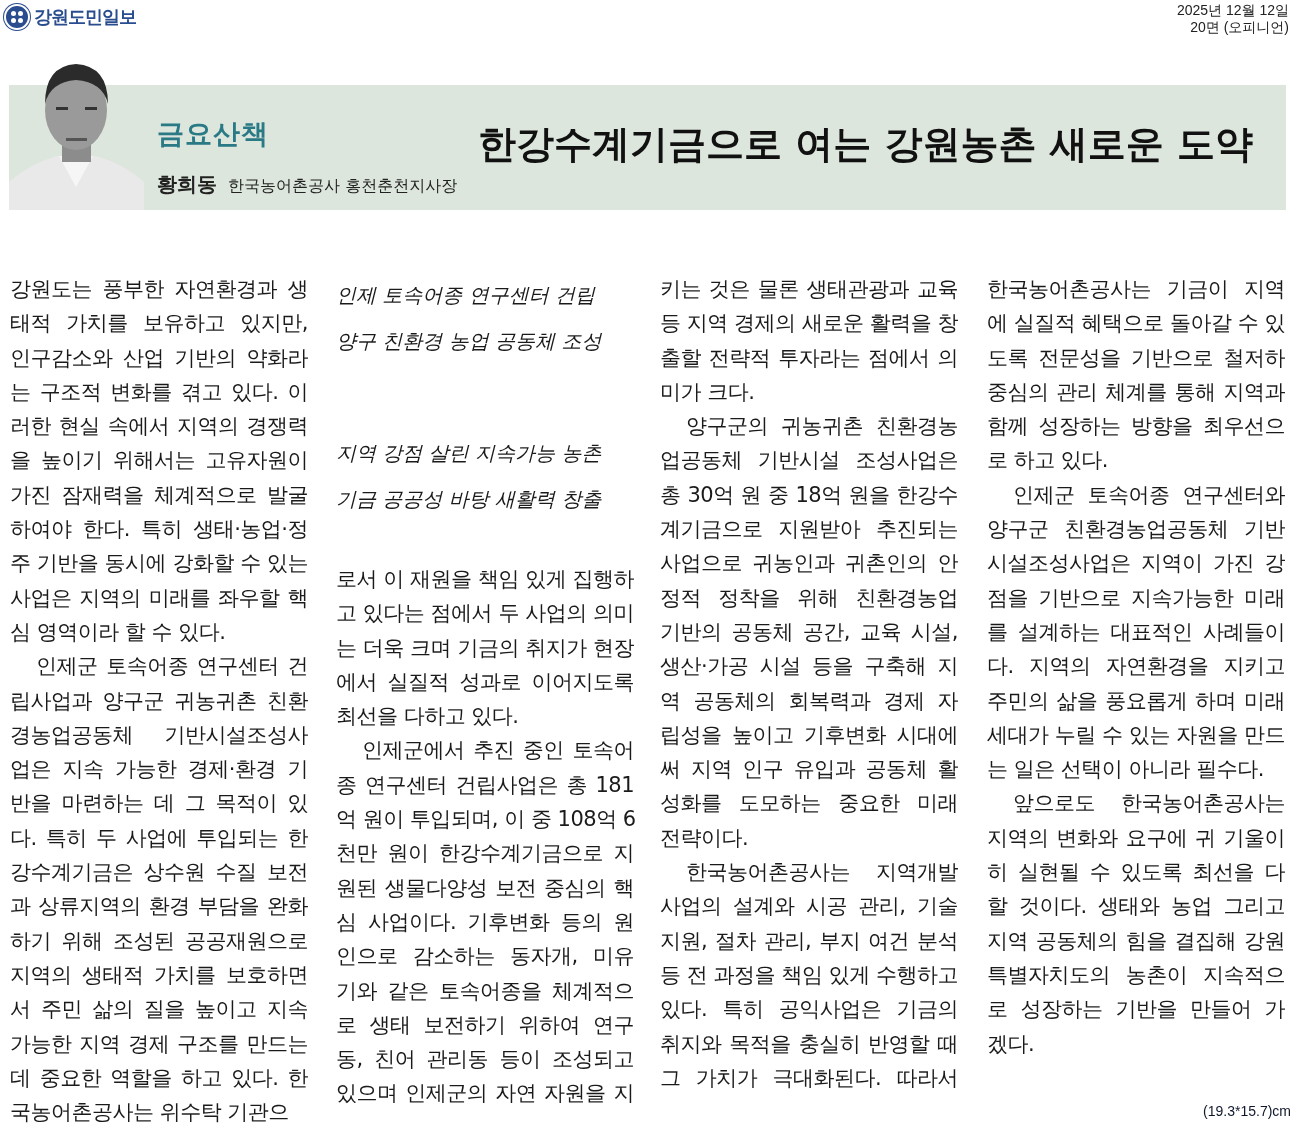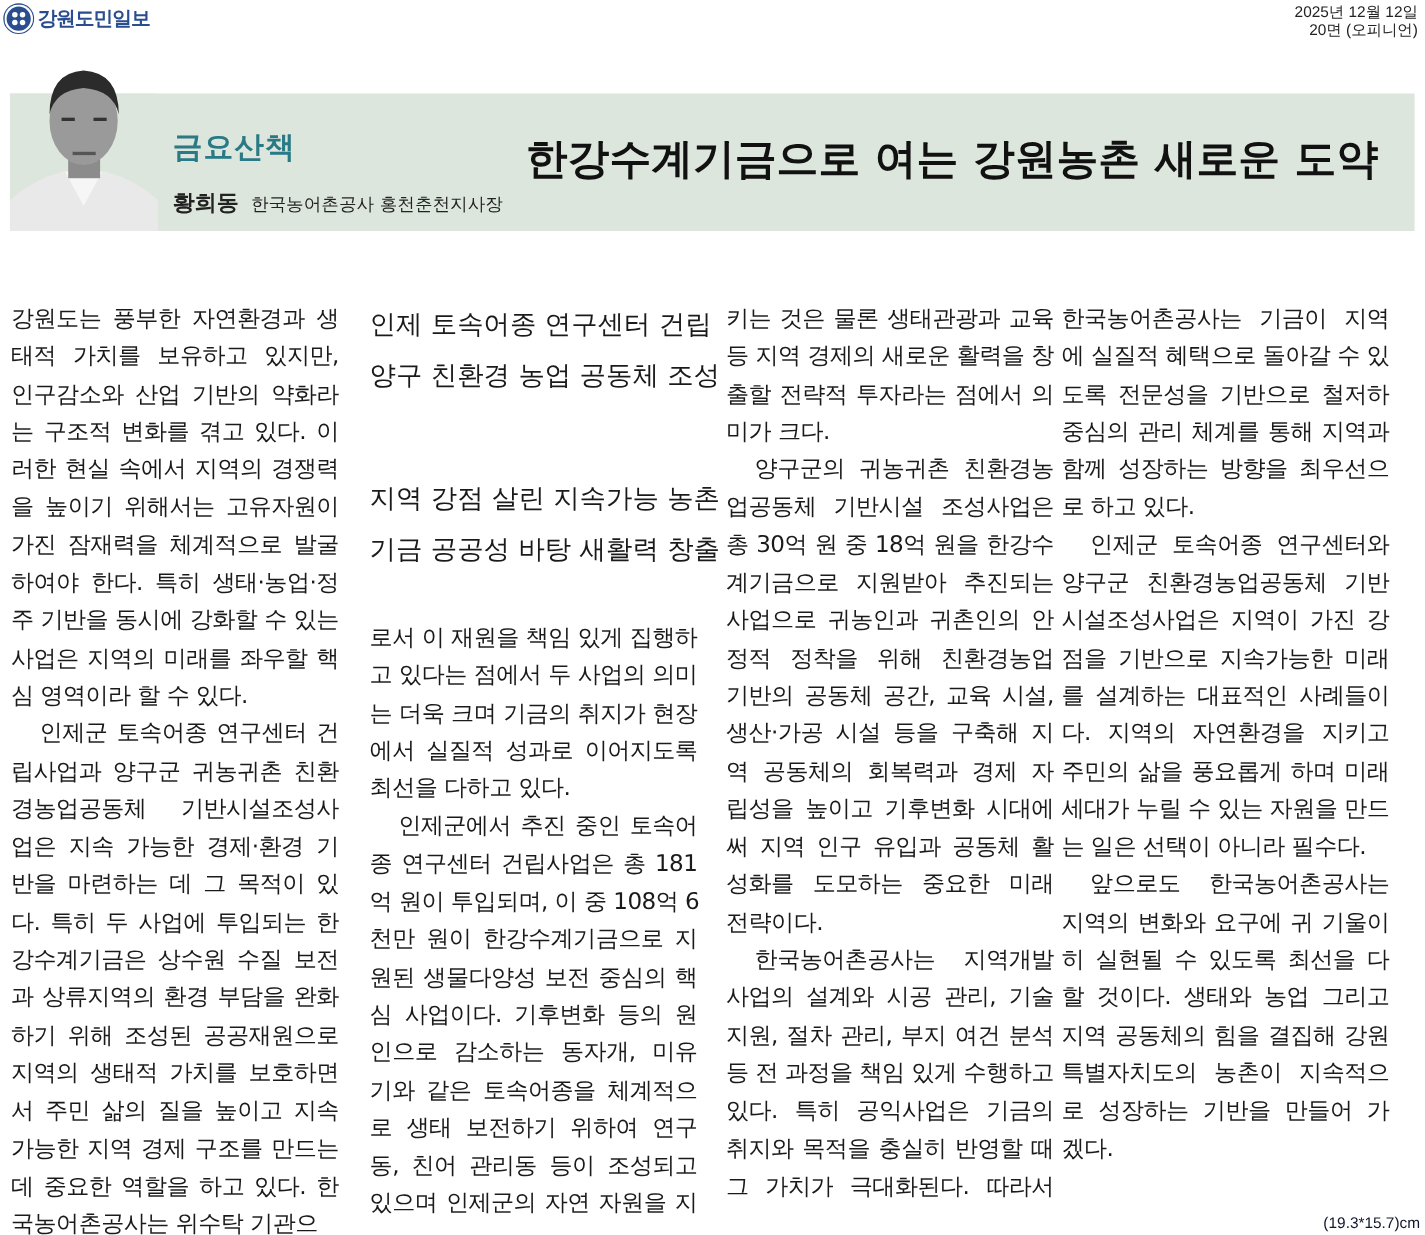--- a/index.html
+++ b/index.html
@@ -44,22 +44,22 @@
       position: absolute; top: 0; width: 298px;
       font-size: 21px; line-height: 34.3px; letter-spacing: -0.5px; color: #1a1a1a;
       white-space: nowrap;
     }
     .col .line { display: block; height: 34.3px; text-align: justify; text-align-last: justify; }
     .col .line.last { text-align-last: left; }
     .col .line.indent { padding-left: 26px; }
     .col1 { left: 10px; }
     .col2 { left: 336px; }
     .col3 { left: 660px; }
-    .col4 { left: 965px; }
-    .pullquote { font-family: "DejaVu Serif", serif; font-size: 24px; letter-spacing: 0; }
+    .col4 { left: 987px; }
+    .pullquote { font-style: italic; font-family: "DejaVu Serif", serif; font-size: 20px; letter-spacing: 0; }
     .pullquote .pq-line { display: block; height: 46px; line-height: 46px; }
     .pq-gap { height: 66px; }
     .pq-after { height: 40px; }
     .size-note {
       position: absolute; right: 4px; bottom: 4px; font-family: "Liberation Sans", sans-serif;
       font-size: 14px; color: #0f172a;
     }
   </style>
 </head>
 <body>

